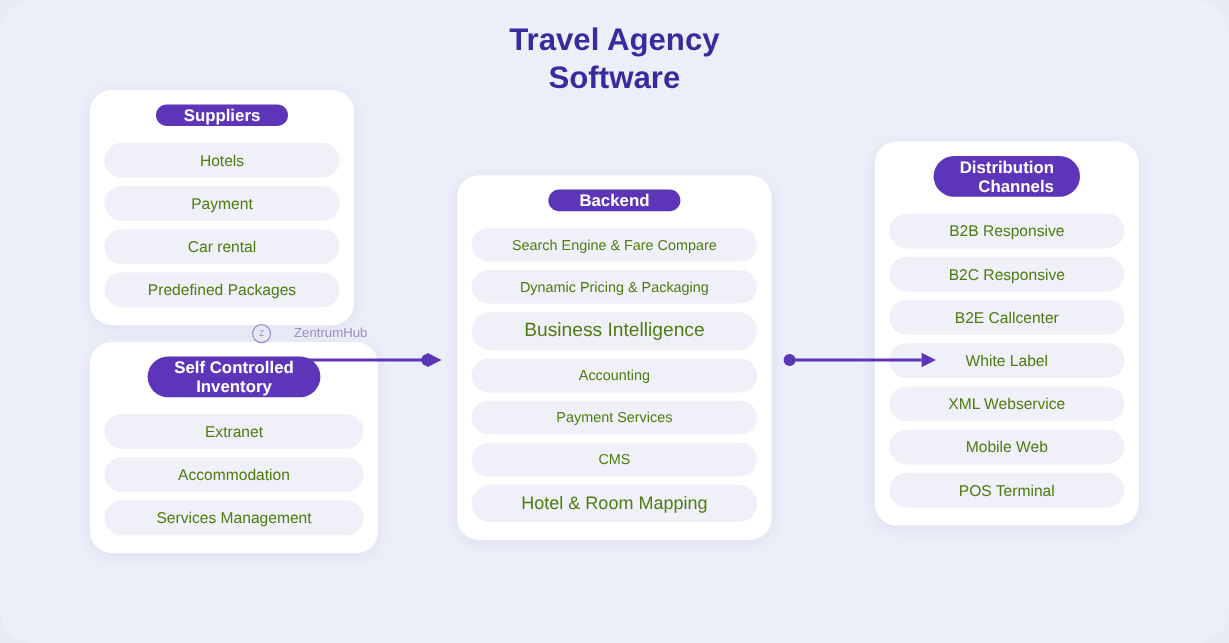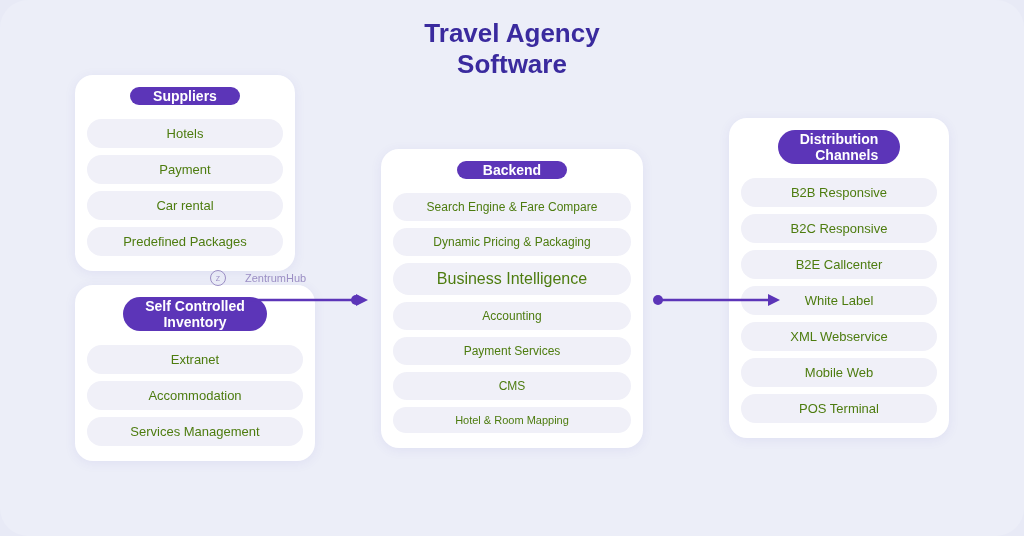--- a/index.html
+++ b/index.html
@@ -196,21 +196,21 @@
 
   <div class="center-col">
     <div class="panel backend-panel">
       <div class="panel-header purple">Backend</div>
       <div class="pill" style="font-size:12px;">Search Engine &amp; Fare Compare</div>
       <div class="pill" style="font-size:12px;">Dynamic Pricing &amp; Packaging</div>
       <div class="pill" style="font-size:16px;">Business Intelligence</div>
       <div class="pill" style="font-size:12px;">Accounting</div>
       <div class="pill" style="font-size:12px;">Payment Services</div>
       <div class="pill" style="font-size:12px;">CMS</div>
-      <div class="pill" style="font-size:11px;">Hotel &amp; Room Mapping</div>
+      <div class="pill" style="font-size:15px;">Hotel &amp; Room Mapping</div>
     </div>
   </div>
 
   <div class="right-col">
     <div class="panel dist-panel">
       <div class="panel-header purple" style="white-space:pre-line; text-align:right;">Distribution<br>Channels</div>
       <div class="pill">B2B Responsive</div>
       <div class="pill">B2C Responsive</div>
       <div class="pill">B2E Callcenter</div>
       <div class="pill">White Label</div>

